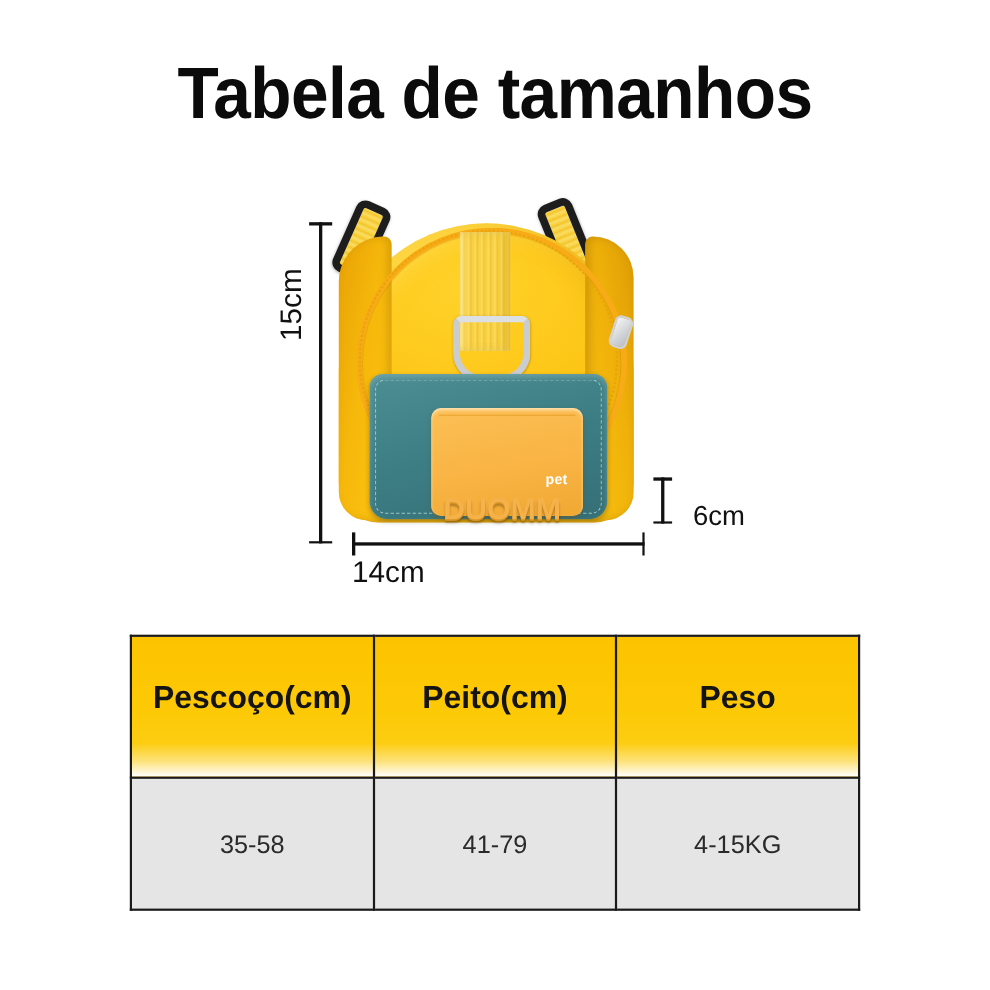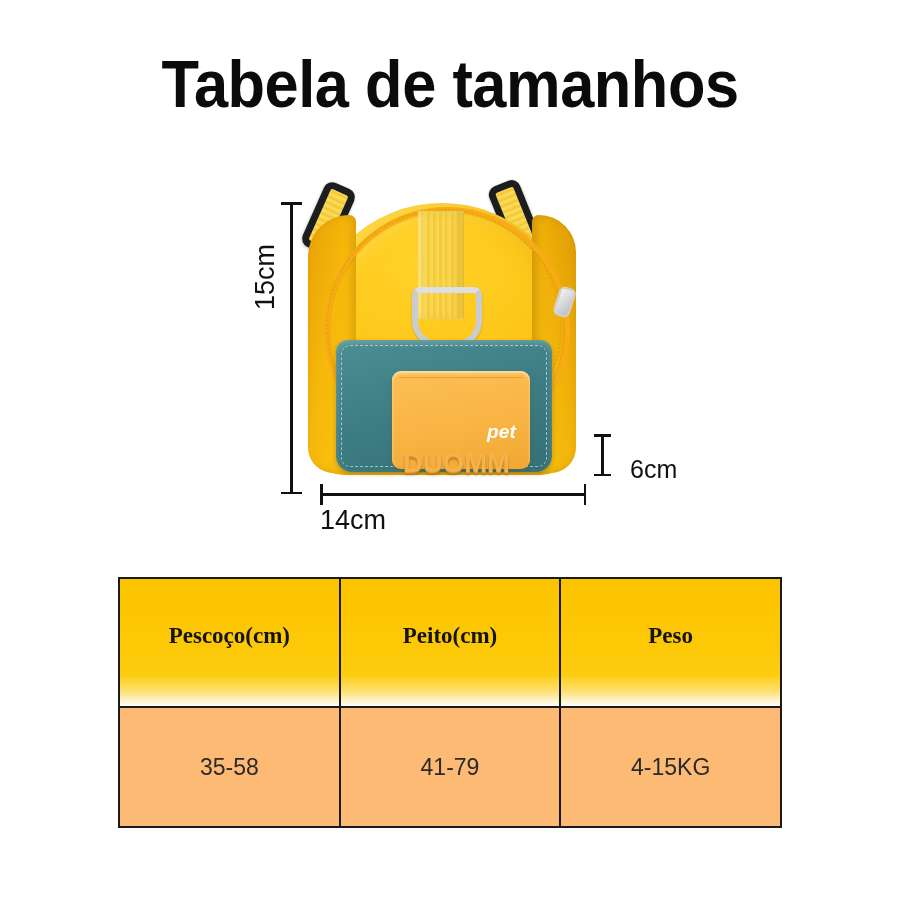--- a/index.html
+++ b/index.html
@@ -190,24 +190,23 @@
     left: 7px; right: 7px; top: 6px;
     height: 2px;
     border-top: 1.5px solid rgba(230,155,40,0.8);
   }
   #label-pet-text {
     position: absolute;
     right: 14px;
     bottom: 26px;
     font-family: "Liberation Sans", sans-serif;
     font-weight: bold;
-    font-size: 19px;
+    font-size: 13px;
     color: #ffffff;
     letter-spacing: 0.2px;
-    font-style: italic;
   }
   #label-brand-text {
     position: absolute;
     left: 12px;
     bottom: -10px;
     font-family: "Liberation Sans", sans-serif;
     font-weight: bold;
     font-size: 27px;
     letter-spacing: 0px;
     color: #f6b24a;
@@ -321,29 +320,29 @@
   #size-table td {
     border: 2.5px solid #1a1a1a;
     padding: 0;
     text-align: center;
     vertical-align: middle;
   }
   #size-table thead td {
     height: 113px;
     background: linear-gradient(180deg,
         #fcc300 0%, #fdc906 52%, #fdcd12 76%, #fde27a 89%, #ffffff 100%);
-    font-family: Liberation Serif, serif;
+    font-family: Liberation Sans, sans-serif;
     font-weight: bold;
-    font-size: 23px;
+    font-size: 29px;
     color: #141414;
     padding-bottom: 14px;
   }
   #size-table tbody td {
     height: 118px;
-    background: #fdba74;
+    background: #e5e5e5;
     font-family: "Liberation Sans", sans-serif;
     font-weight: normal;
     font-size: 23px;
     color: #2a2a2a;
   }
 </style>
 </head>
 <body>
 
 <div id="page-title">Tabela de tamanhos</div>

